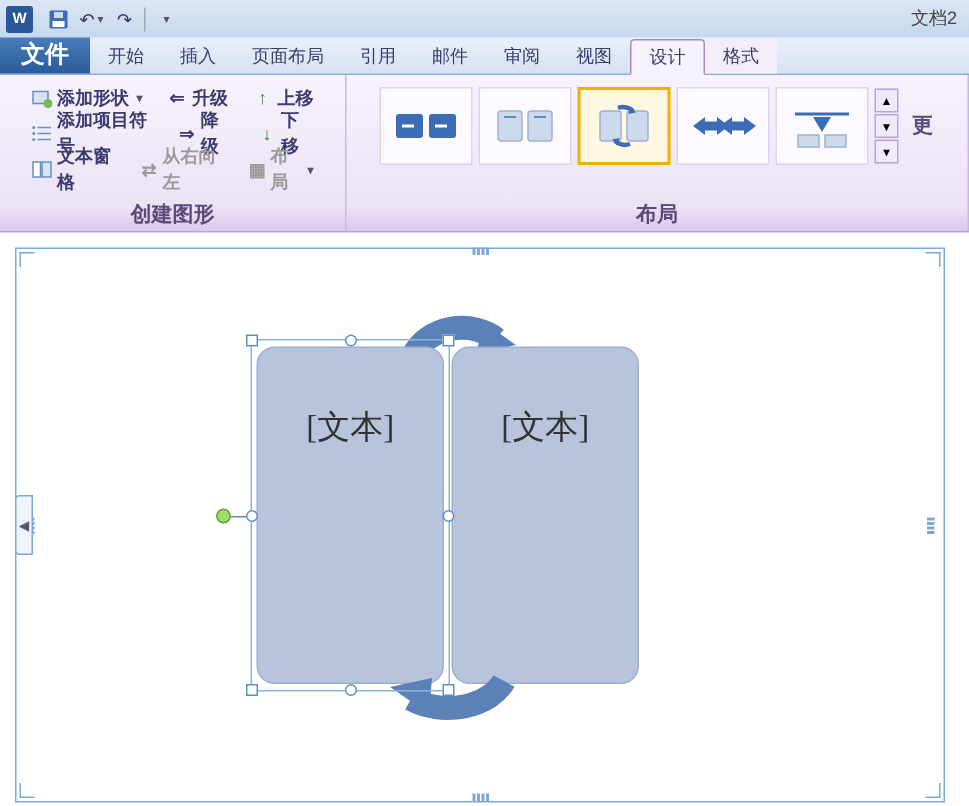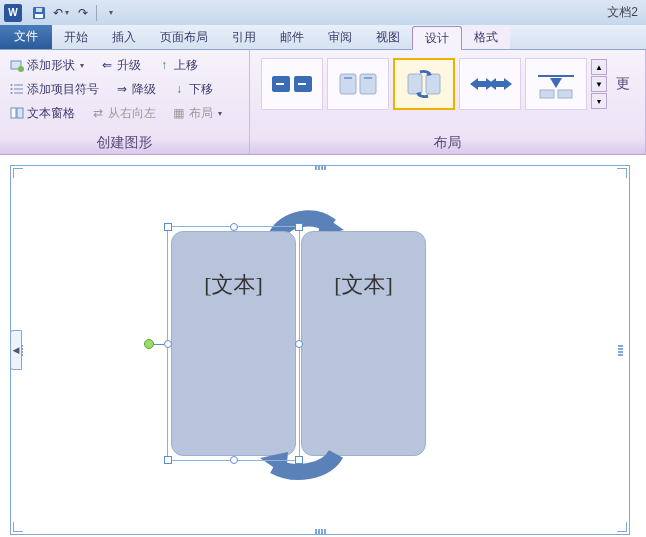--- a/index.html
+++ b/index.html
@@ -9,28 +9,28 @@
   .titlebar { height: 25px; background: linear-gradient(#dbe6f4, #c6d8ee); display: flex; align-items: center; position: relative; }
   .app-icon { width: 18px; height: 18px; margin: 0 4px; background: #2b579a; border-radius: 2px; display: flex; align-items: center; justify-content: center; color: #fff; font-size: 10px; font-weight: bold; }
   .qat { display: flex; align-items: center; gap: 4px; margin-left: 4px; }
   .qat-btn { width: 18px; height: 18px; display: flex; align-items: center; justify-content: center; cursor: pointer; color: #336; }
   .qat-sep { width: 1px; height: 16px; background: #9ab; }
   .context-tab-title { position: absolute; left: 470px; top: 0; font-size: 11px; color: #fff; background: linear-gradient(#b085c9, #9168b0); padding: 3px 8px; border-radius: 0 0 3px 3px; }
   .doc-title { position: absolute; right: 8px; top: 4px; font-size: 12px; color: #444; }
   
   
   .tabrow { height: 25px; background: linear-gradient(#e8eff9, #d6e2f1); display: flex; align-items: flex-end; border-bottom: 1px solid #8ba9cf; }
-  .file-tab { background: linear-gradient(#4a7ebb, #2a5a9a); color: #fff; padding: 4px 14px; height: 25px; display: flex; align-items: center; cursor: pointer; font-size: 12px; }
+  .file-tab { background: linear-gradient(#4a7ebb, #2a5a9a); color: #fff; padding: 4px 14px; height: 25px; display: flex; align-items: center; cursor: pointer; font-size: 16px; font-weight: bold; }
   .tab { padding: 4px 12px; cursor: pointer; color: #3b3b6d; height: 24px; display: flex; align-items: center; }
   .tab.context { background: #f3ecf9; }
   .tab.active { background: #f6f2fb; border: 1px solid #a88bc4; border-bottom: 1px solid #f6f2fb; border-radius: 3px 3px 0 0; margin-bottom: -1px; }
   
   
   .ribbon { height: 105px; background: linear-gradient(#f6f2fb, #ece2f5 85%, #d9c9eb); border-bottom: 1px solid #b9a4d2; display: flex; }
-  .group { border-right: 1px solid #c9b8e0; padding: 4px 7px; display: flex; flex-direction: column; position: relative; }
+  .group { border-right: 1px solid #c9b8e0; padding: 4px 18px; display: flex; flex-direction: column; position: relative; font-weight: bold; }
   .group-label { position: absolute; bottom: 2px; left: 0; right: 0; text-align: center; font-size: 14px; color: #5a4a7a; }
   
   .create-group { width: 250px; }
   .create-rows { display: flex; flex-direction: column; gap: 2px; }
   .create-row { display: flex; gap: 10px; align-items: center; height: 22px; }
   .cmd { display: flex; align-items: center; gap: 3px; cursor: pointer; color: #3b3b6d; font-size: 12px; padding: 1px 3px; }
   .cmd .ico { width: 14px; height: 14px; display: inline-flex; align-items: center; justify-content: center; }
   .cmd.disabled { color: #9a9a9a; }
   .dd { font-size: 8px; color: #556; margin-left: 2px; }
   

